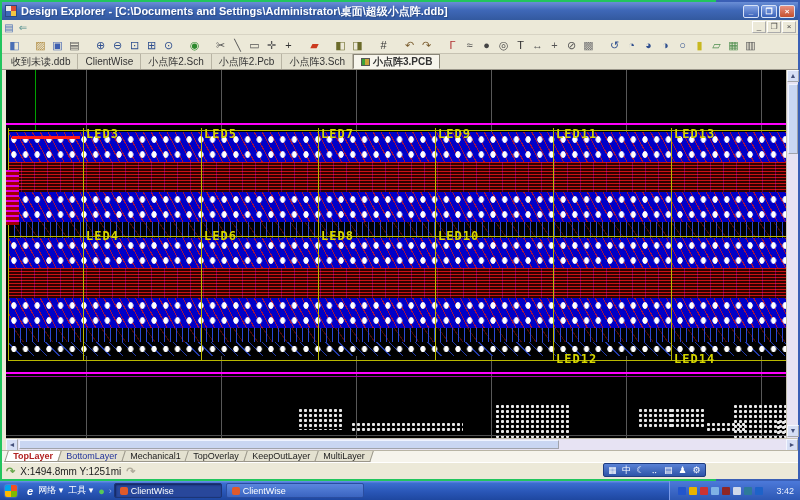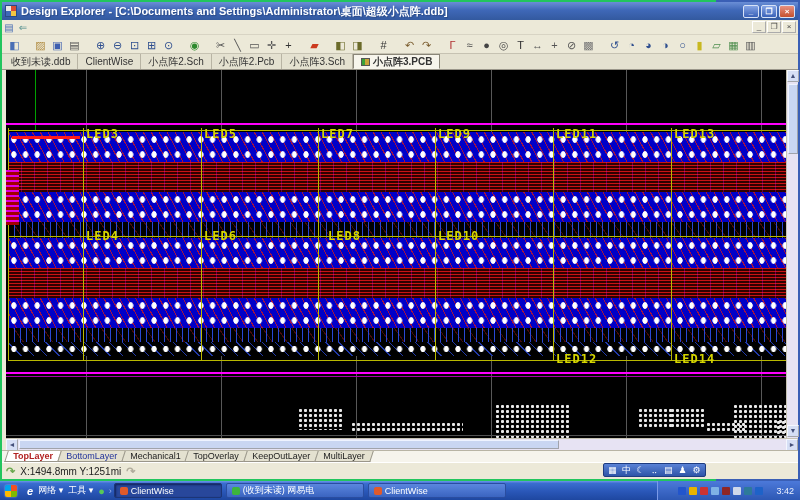--- a/index.html
+++ b/index.html
@@ -85,21 +85,21 @@
     box-shadow:0 0 2px #fff8; flex:0 0 auto; }
   .ql { display:flex; align-items:center; gap:5px; padding:0 4px; flex:0 0 auto; }
   .ql .qit { white-space:nowrap; color:#fff; }
   .qsep { color:#9ab4ee; }
   .taskbtn { height:15px; margin:0 2px; padding:0 5px; border-radius:2px;
     background:linear-gradient(180deg,#5b86de,#3a64c0); border:1px solid #2a4da0;
     display:flex; align-items:center; gap:3px; white-space:nowrap; overflow:hidden; flex:0 0 auto; }
   .taskbtn.pressed { background:#28479b; border:1px solid #1c3576; box-shadow:inset 1px 1px 2px #10235c; }
   .tbdot { width:8px; height:8px; border-radius:2px; flex:0 0 auto; }
   .tray { margin-left:auto; display:flex; align-items:center; gap:10px;
-    background:linear-gradient(180deg,#4c79da,#2d58b4); height:19px; padding:0 6px 0 20px;
+    background:linear-gradient(180deg,#4c79da,#2d58b4); height:19px; padding:0 6px 0 8px;
     border-left:1px solid #7a9ae8; flex:0 0 auto; }
   .trayico { width:8px; height:8px; border-radius:1px; }
   .clock { color:#eaf0ff; font-size:9px; margin-left:3px; }
 </style>
 </head>
 <body>
 
 <div id="stage">
   <div class="app">
 
@@ -231,21 +231,21 @@
         <div style="position: absolute; left: 0px; top: 302px; width: 780px; height: 2px; background: rgb(255, 0, 255);"></div>
         <div style="position: absolute; left: 0px; top: 306px; width: 780px; height: 1px; background: rgb(170, 0, 170);"></div>
         <span class="led-label" style="position: absolute; left: 80px; top: 59px;">LED3</span>
         <span class="led-label" style="position: absolute; left: 198px; top: 59px;">LED5</span>
         <span class="led-label" style="position: absolute; left: 315px; top: 59px;">LED7</span>
         <span class="led-label" style="position: absolute; left: 432px; top: 59px;">LED9</span>
         <span class="led-label" style="position: absolute; left: 550px; top: 59px;">LED11</span>
         <span class="led-label" style="position: absolute; left: 668px; top: 59px;">LED13</span>
         <span class="led-label" style="position: absolute; left: 80px; top: 161px;">LED4</span>
         <span class="led-label" style="position: absolute; left: 198px; top: 161px;">LED6</span>
-        <span class="led-label" style="position: absolute; left: 322px; top: 161px; text-align: right;">LED8</span>
+        <span class="led-label" style="position: absolute; left: 315px; top: 161px; text-align: right;">LED8</span>
         <span class="led-label" style="position: absolute; left: 432px; top: 161px;">LED10</span>
         <span class="led-label" style="position: absolute; left: 550px; top: 284px;">LED12</span>
         <span class="led-label" style="position: absolute; left: 668px; top: 284px;">LED14</span>
         <div style="position: absolute; left: 292px; top: 338px; width: 45px; height: 22px; background-image: radial-gradient(rgb(232, 232, 232) 1.3px, transparent 1.8px); background-size: 5px 5px;"></div>
         <div style="position: absolute; left: 345px; top: 352px; width: 112px; height: 10px; background-image: radial-gradient(rgb(232, 232, 232) 1.3px, transparent 1.8px); background-size: 5px 5px;"></div>
         <div style="position: absolute; left: 489px; top: 334px; width: 76px; height: 36px; background-image: radial-gradient(rgb(232, 232, 232) 1.3px, transparent 1.8px); background-size: 5px 5px;"></div>
         <div style="position: absolute; left: 632px; top: 338px; width: 36px; height: 20px; background-image: radial-gradient(rgb(232, 232, 232) 1.3px, transparent 1.8px); background-size: 5px 5px;"></div>
         <div style="position: absolute; left: 664px; top: 338px; width: 36px; height: 20px; background-image: radial-gradient(rgb(232, 232, 232) 1.3px, transparent 1.8px); background-size: 5px 5px;"></div>
         <div style="position: absolute; left: 700px; top: 352px; width: 40px; height: 10px; background-image: radial-gradient(rgb(232, 232, 232) 1.3px, transparent 1.8px); background-size: 5px 5px;"></div>
         <div style="position: absolute; left: 727px; top: 334px; width: 66px; height: 36px; background-image: radial-gradient(rgb(232, 232, 232) 1.3px, transparent 1.8px); background-size: 5px 5px;"></div>
@@ -300,24 +300,20 @@
         <span class="qit">工具 ▾</span>
         <span style="color: rgb(88, 200, 88); font-weight: bold; font-style: italic; font-size: 11px;">●</span>
       </span>
     <span class="qsep">›</span>
     <span id="task-buttons" style="display:flex;align-items:center;">
         <span class="taskbtn pressed" style="width: 108px;">
           <span class="tbdot" style="background: rgb(224, 90, 43);"></span>
           <span style="overflow: hidden; text-overflow: ellipsis;">ClientWise</span>
         </span>
         <span class="taskbtn" style="width: 138px;">
-          <span class="tbdot" style="background: rgb(61, 181, 61);"></span>
-          <span style="overflow: hidden; text-overflow: ellipsis;">(收到未读) 网易电</span>
-        </span>
-        <span class="taskbtn" style="width: 138px;">
           <span class="tbdot" style="background: rgb(224, 90, 43);"></span>
           <span style="overflow: hidden; text-overflow: ellipsis;">ClientWise</span>
         </span>
       </span>
     <span class="tray">
       <span id="tray-icons" style="display:flex;gap:3px;">
           <span class="trayico" style="background: rgb(34, 85, 204);"></span>
           <span class="trayico" style="background: rgb(232, 180, 0);"></span>
           <span class="trayico" style="background: rgb(204, 51, 51);"></span>
           <span class="trayico" style="background: rgb(127, 178, 229);"></span>

